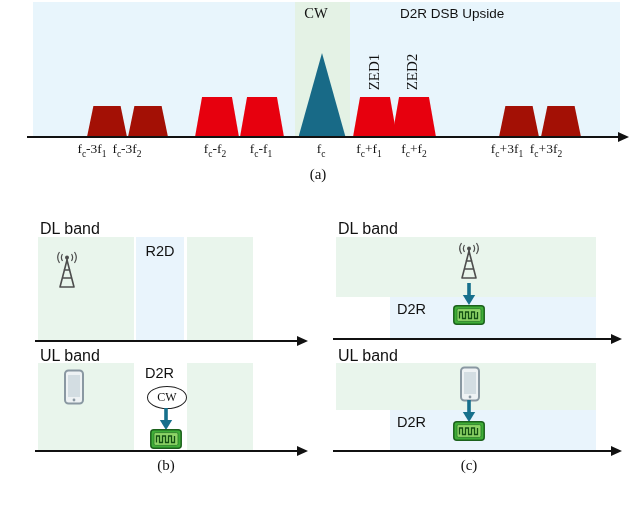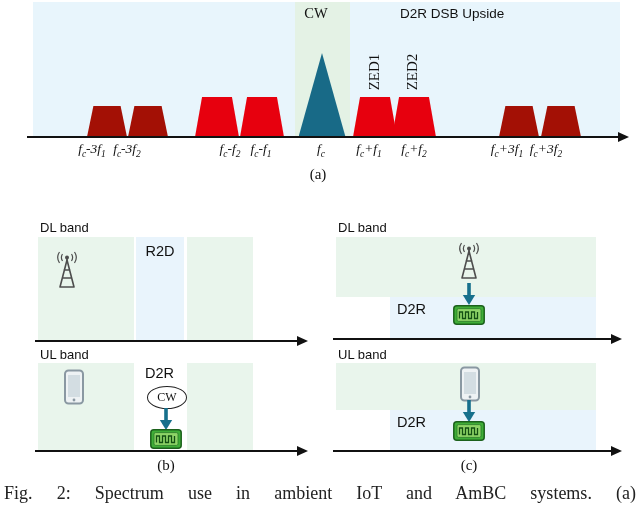--- a/index.html
+++ b/index.html
@@ -14,40 +14,40 @@
   #region-upside{left:350px;top:2px;width:270px;height:135px;background:#e8f5fc;}
   #label-downside{left:40px;top:6px;font-size:13.5px;}
   #label-upside{left:360px;top:6px;font-size:13.5px;margin-left:40px;}
   #label-cw-top{left:316px;top:5px;transform:translateX(-50%);
       font-family:"Liberation Serif",serif;font-size:14.5px;}
   #lobe-layer,#tick-layer{left:0;top:0;width:640px;height:200px;}
   .lobe{position:absolute;}
   .lobe.trapezoid{clip-path:polygon(16% 0,84% 0,100% 100%,0 100%);}
   .lobe.triangle{clip-path:polygon(50% 0,100% 100%,0 100%);}
   .tick{position:absolute;top:141px;transform:translateX(-50%);
-      font-family:"Liberation Serif",serif;font-style:italic;font-size:13.5px;
+      font-family:"Liberation Serif",serif;font-size:13.5px;
       white-space:nowrap;}
   .tick sub{font-size:9.5px;}
   .zed{position:absolute;font-family:"Liberation Serif",serif;font-size:15px;
       transform:translate(-50%,-50%) rotate(-90deg);white-space:nowrap;}
   #zed1{left:374px;top:72px;}
   #zed2{left:412px;top:72px;}
   .axis{position:absolute;height:2px;background:#111;}
   .axis::after{content:"";position:absolute;right:-11px;top:-4.5px;width:0;height:0;
       border-left:11px solid #111;border-top:5.5px solid transparent;
       border-bottom:5.5px solid transparent;}
   #axis-a{left:27px;top:136px;width:591px;}
   .panel-caption{position:absolute;transform:translateX(-50%);
       font-family:"Liberation Serif",serif;font-size:15px;}
   #caption-a{left:318px;top:166px;}
 
   
   .band-green{background:#e9f5ec;}
   .band-blue{background:#e9f4fc;}
-  .band-label{font-size:13px;}
+  .band-label{font-size:16px;}
   .sig-label{font-size:14.5px;}
 
   
   #b-dl-label{left:40px;top:220px;}
   #b-dl-green1{left:38px;top:237px;width:96px;height:104px;}
   #b-dl-blue{left:136px;top:237px;width:48px;height:104px;}
   #b-dl-green2{left:187px;top:237px;width:66px;height:104px;}
   #b-r2d-label{left:160px;top:243px;transform:translateX(-50%);}
   #b-tower{left:50px;top:251px;}
   #axis-b-dl{left:35px;top:340px;width:262px;}
@@ -112,21 +112,21 @@
       <div class="lobe trapezoid" style="left: 541px; top: 106px; width: 40px; height: 31px; background: rgb(163, 16, 5);"></div>
     </div>
 
   <div class="zed" id="zed1">ZED1</div>
   <div class="zed" id="zed2">ZED2</div>
 
   <div class="axis" id="axis-a"></div>
   <div class="abs" id="tick-layer">
       <div class="tick" style="left: 92px;">f<sub>c</sub>-3f<sub>1</sub></div>
       <div class="tick" style="left: 127px;">f<sub>c</sub>-3f<sub>2</sub></div>
-      <div class="tick" style="left: 230px;">f<sub>c</sub>-f<sub>2</sub></div>
+      <div class="tick" style="left: 215px;">f<sub>c</sub>-f<sub>2</sub></div>
       <div class="tick" style="left: 261px;">f<sub>c</sub>-f<sub>1</sub></div>
       <div class="tick" style="left: 321px;">f<sub>c</sub></div>
       <div class="tick" style="left: 369px;">f<sub>c</sub>+f<sub>1</sub></div>
       <div class="tick" style="left: 414px;">f<sub>c</sub>+f<sub>2</sub></div>
       <div class="tick" style="left: 507px;">f<sub>c</sub>+3f<sub>1</sub></div>
       <div class="tick" style="left: 546px;">f<sub>c</sub>+3f<sub>2</sub></div>
     </div>
 
   <div class="panel-caption" id="caption-a">(a)</div>
 
@@ -231,15 +231,14 @@
   <svg class="abs" id="c-tag-ul" width="32" height="20" viewBox="0 0 32 20">
     <rect x="0.8" y="0.8" width="30.4" height="18.4" rx="3" fill="#3fae37" stroke="#1c611c" stroke-width="1.5"></rect>
     <rect x="4" y="3.6" width="24" height="12.8" rx="1.5" fill="#8ed467" stroke="#2a7a2a" stroke-width="0.8"></rect>
     <path d="M6.5 13.5 V7 H9.5 V13.5 H12.5 V7 H15.5 V13.5 H18.5 V7 H21.5 V13.5 H24.5 V7" fill="none" stroke="#134f13" stroke-width="1.3"></path>
   </svg>
 
   <div class="abs sig-label" id="c-ul-d2r">D2R</div>
   <div class="axis" id="axis-c-ul"></div>
   <div class="panel-caption" id="caption-c">(c)</div>
 
-  <div class="abs" id="fig-caption">Fig. 2: Spectrum use in ambient IoT and AmBC systems. (a)</div>
 
 </div>
 
 </body></html>

